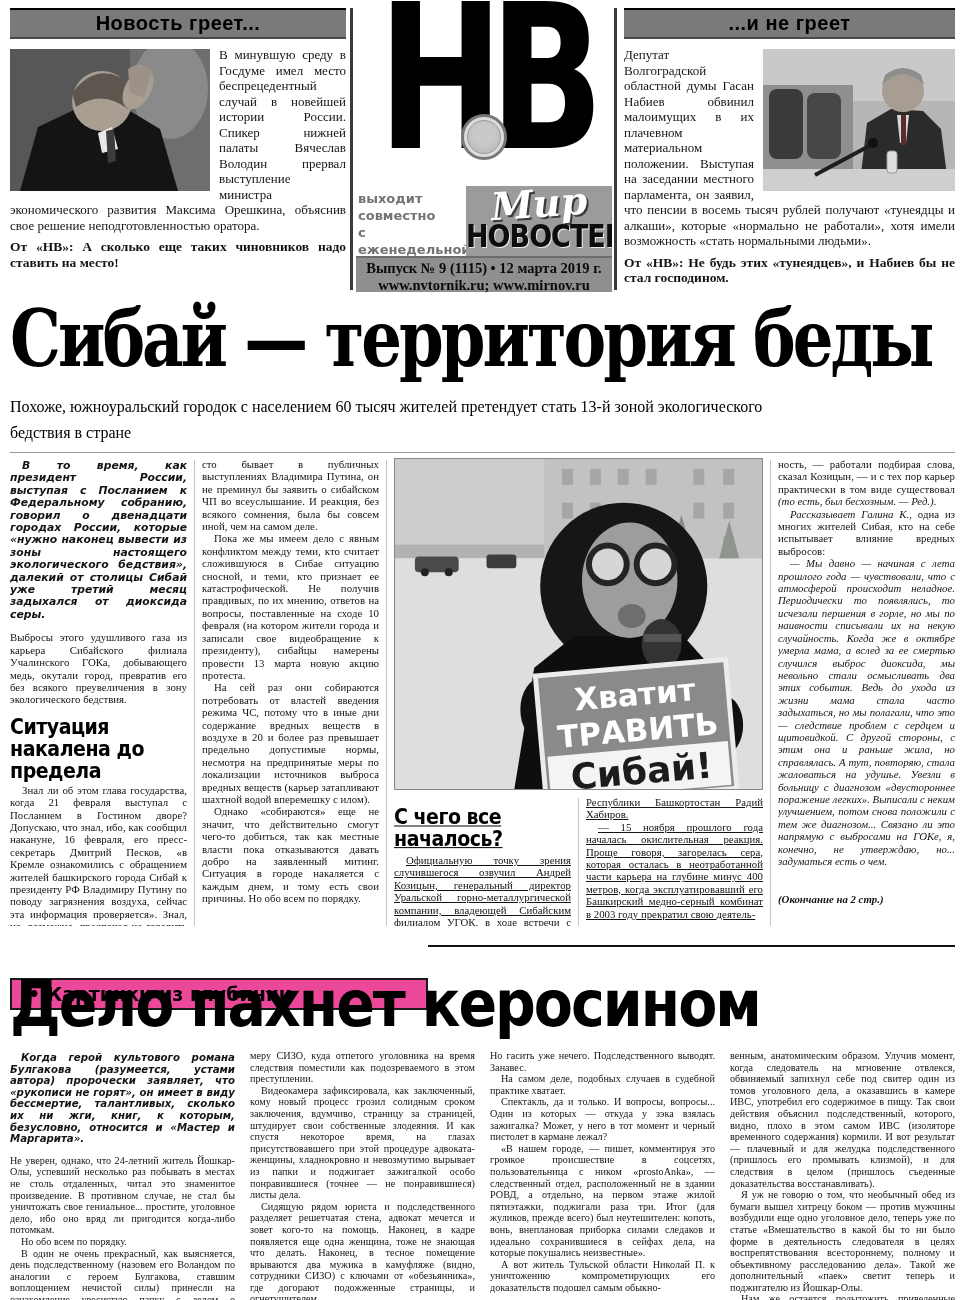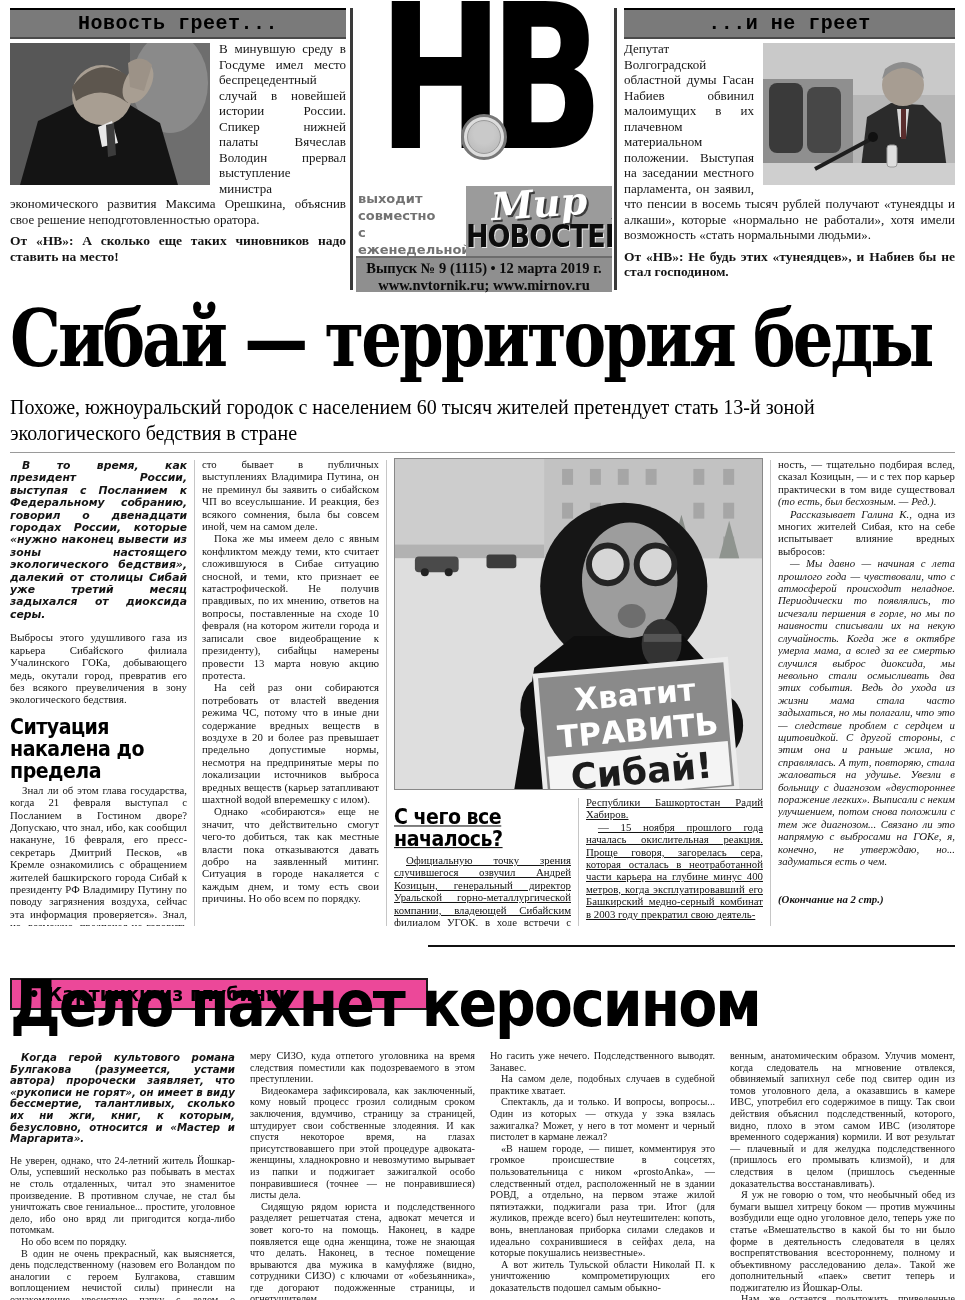--- a/index.html
+++ b/index.html
@@ -8,22 +8,22 @@
        -webkit-font-smoothing:antialiased;}
 
   
   .top-section{position:relative;height:296px;}
   .top-col-left{position:absolute;left:10px;top:8px;width:336px;}
   .top-col-right{position:absolute;left:624px;top:8px;width:331px;}
   .vdivider{position:absolute;top:8px;height:282px;width:3px;background:#3a3a3a;}
   .vd1{left:350px;} .vd2{left:614px;}
   .section-bar{background:#7a7a7a;border-top:2px solid #000;border-bottom:2px solid #4a4a4a;
       height:27px;line-height:27px;text-align:center;font-weight:bold;font-size:20px;
-      color:#000;font-family:Liberation Mono, monospace;letter-spacing:0.5px;}
-  .blurb{margin-top:2px;font-size:13px;line-height:15.5px;text-align:justify;}
+      color:#000;font-family:Liberation Sans, sans-serif;letter-spacing:0.5px;}
+  .blurb{margin-top:8px;font-size:13px;line-height:15.5px;text-align:justify;}
   .blurb p{margin:0 0 6px 0;}
   .blurb .tail{font-weight:bold;font-size:13.5px;}
   .photo-tl{float:left;width:200px;height:142px;margin:2px 9px 3px 0;display:block;}
   .photo-tr{float:right;width:192px;height:142px;margin:2px 0 3px 9px;display:block;}
 
   
   .masthead{position:absolute;left:356px;top:8px;width:256px;height:284px;}
   .nv-letters{position:absolute;top:-30px;left:0px;width:100%;text-align:center;
       font-family:"DejaVu Sans","Liberation Sans",sans-serif;font-weight:900;
       font-size:150px;letter-spacing:-14px;color:#000;transform:scaleY(1.34);
@@ -49,21 +49,21 @@
       text-shadow:1px 1px 0 #e8e8e8;transform:scaleY(1.15);transform-origin:top center;}
   .issue-bar{position:absolute;bottom:0;left:0;right:0;height:36px;background:#8f8f8f;
       border-top:2px solid #6c6c6c;text-align:center;font-weight:bold;color:#0a0a0a;
       font-size:14.5px;line-height:17px;padding-top:2px;box-sizing:border-box;}
 
   
   .main-headline-wrap{height:88px;margin:4px 10px 0 10px;overflow:visible;}
   .main-headline{margin:0;font-family:"DejaVu Serif","Liberation Serif",serif;
       font-weight:bold;font-size:64px;letter-spacing:-3px;line-height:1;white-space:nowrap;
       transform:scaleY(1.22);transform-origin:left top;color:#000;}
-  .main-deck{margin:6px 12px 6px 10px;max-width:812px;font-size:20px;line-height:26px;color:#000;}
+  .main-deck{margin:6px 12px 6px 10px;max-width:812px;font-size:16px;line-height:26px;color:#000;}
   .deck-rule{border:none;border-top:1px solid #9a9a9a;margin:0 10px 0 10px;}
 
   
   .main-cols{display:flex;margin:5px 10px 0 10px;height:468px;overflow:hidden;}
   .mcol{width:177px;flex:0 0 auto;overflow:hidden;}
   .msep{width:1px;flex:0 0 auto;background:#c6c6c6;margin:2px 7px 0 7px;}
   .mspan2{width:369px;flex:0 0 auto;}
   .inner-cols{display:flex;margin-top:6px;text-decoration:underline;}
   .btext p{margin:0;font-size:10.8px;line-height:12.4px;text-align:justify;text-indent:12px;}
   .btext p.ni{text-indent:0;}
@@ -260,21 +260,21 @@
       <div class="mcol btext">
         <p class="ni">Республики Башкортостан Радий Хабиров.</p>
         <p>— 15 ноября прошлого года началась окислительная реакция. Проще говоря, загорелась сера, которая осталась в неотработанной части карьера на глубине минус 400 метров, когда эксплуатировавший его Башкирский медно-серный комбинат в 2003 году прекратил свою деятель-</p>
       </div>
     </div>
   </div>
 
   <div class="msep"></div>
 
   <div class="mcol btext">
-    <p class="ni"><span>ность, — тщательно подбирая вслед, сказал Козицын, — и с тех пор карьер практически в том виде существовал </span><span class="ital">(то есть, был бесхозным. — Ред.).</span></p>
+    <p class="ni"><span>ность, — работали подбирая слова, сказал Козицын, — и с тех пор карьер практически в том виде существовал </span><span class="ital">(то есть, был бесхозным. — Ред.).</span></p>
     <p><span class="ital">Рассказывает Галина К.</span><span>, одна из многих жителей Сибая, кто на себе испытывает влияние вредных выбросов:</span></p>
     <p class="ital">— Мы давно — начиная с лета прошлого года — чувствовали, что с атмосферой происходит неладное. Периодически то появлялись, то исчезали першения в горле, но мы по наивности списывали их на некую случайность. Когда же в октябре умерла мама, а вслед за ее смертью случился выброс диоксида, мы невольно стали осмысливать два этих события. Ведь до ухода из жизни мама стала часто задыхаться, но мы полагали, что это — следствие проблем с сердцем и щитовидкой. С другой стороны, с этим она и раньше жила, но справлялась. А тут, повторяю, стала жаловаться на удушье. Увезли в больницу с диагнозом «двустороннее поражение легких». Выписали с неким улучшением, потом снова положили с тем же диагнозом... Связано ли это напрямую с выбросами на ГОКе, я, конечно, не утверждаю, но... задуматься есть о чем.</p>
     <p class="continuation">(Окончание на 2 стр.)</p>
   </div>
 </div>
 
 <div class="kartinki-row">
   <div class="kartinki-box">
     <span>• Картинки из глубинки</span>
   </div>

